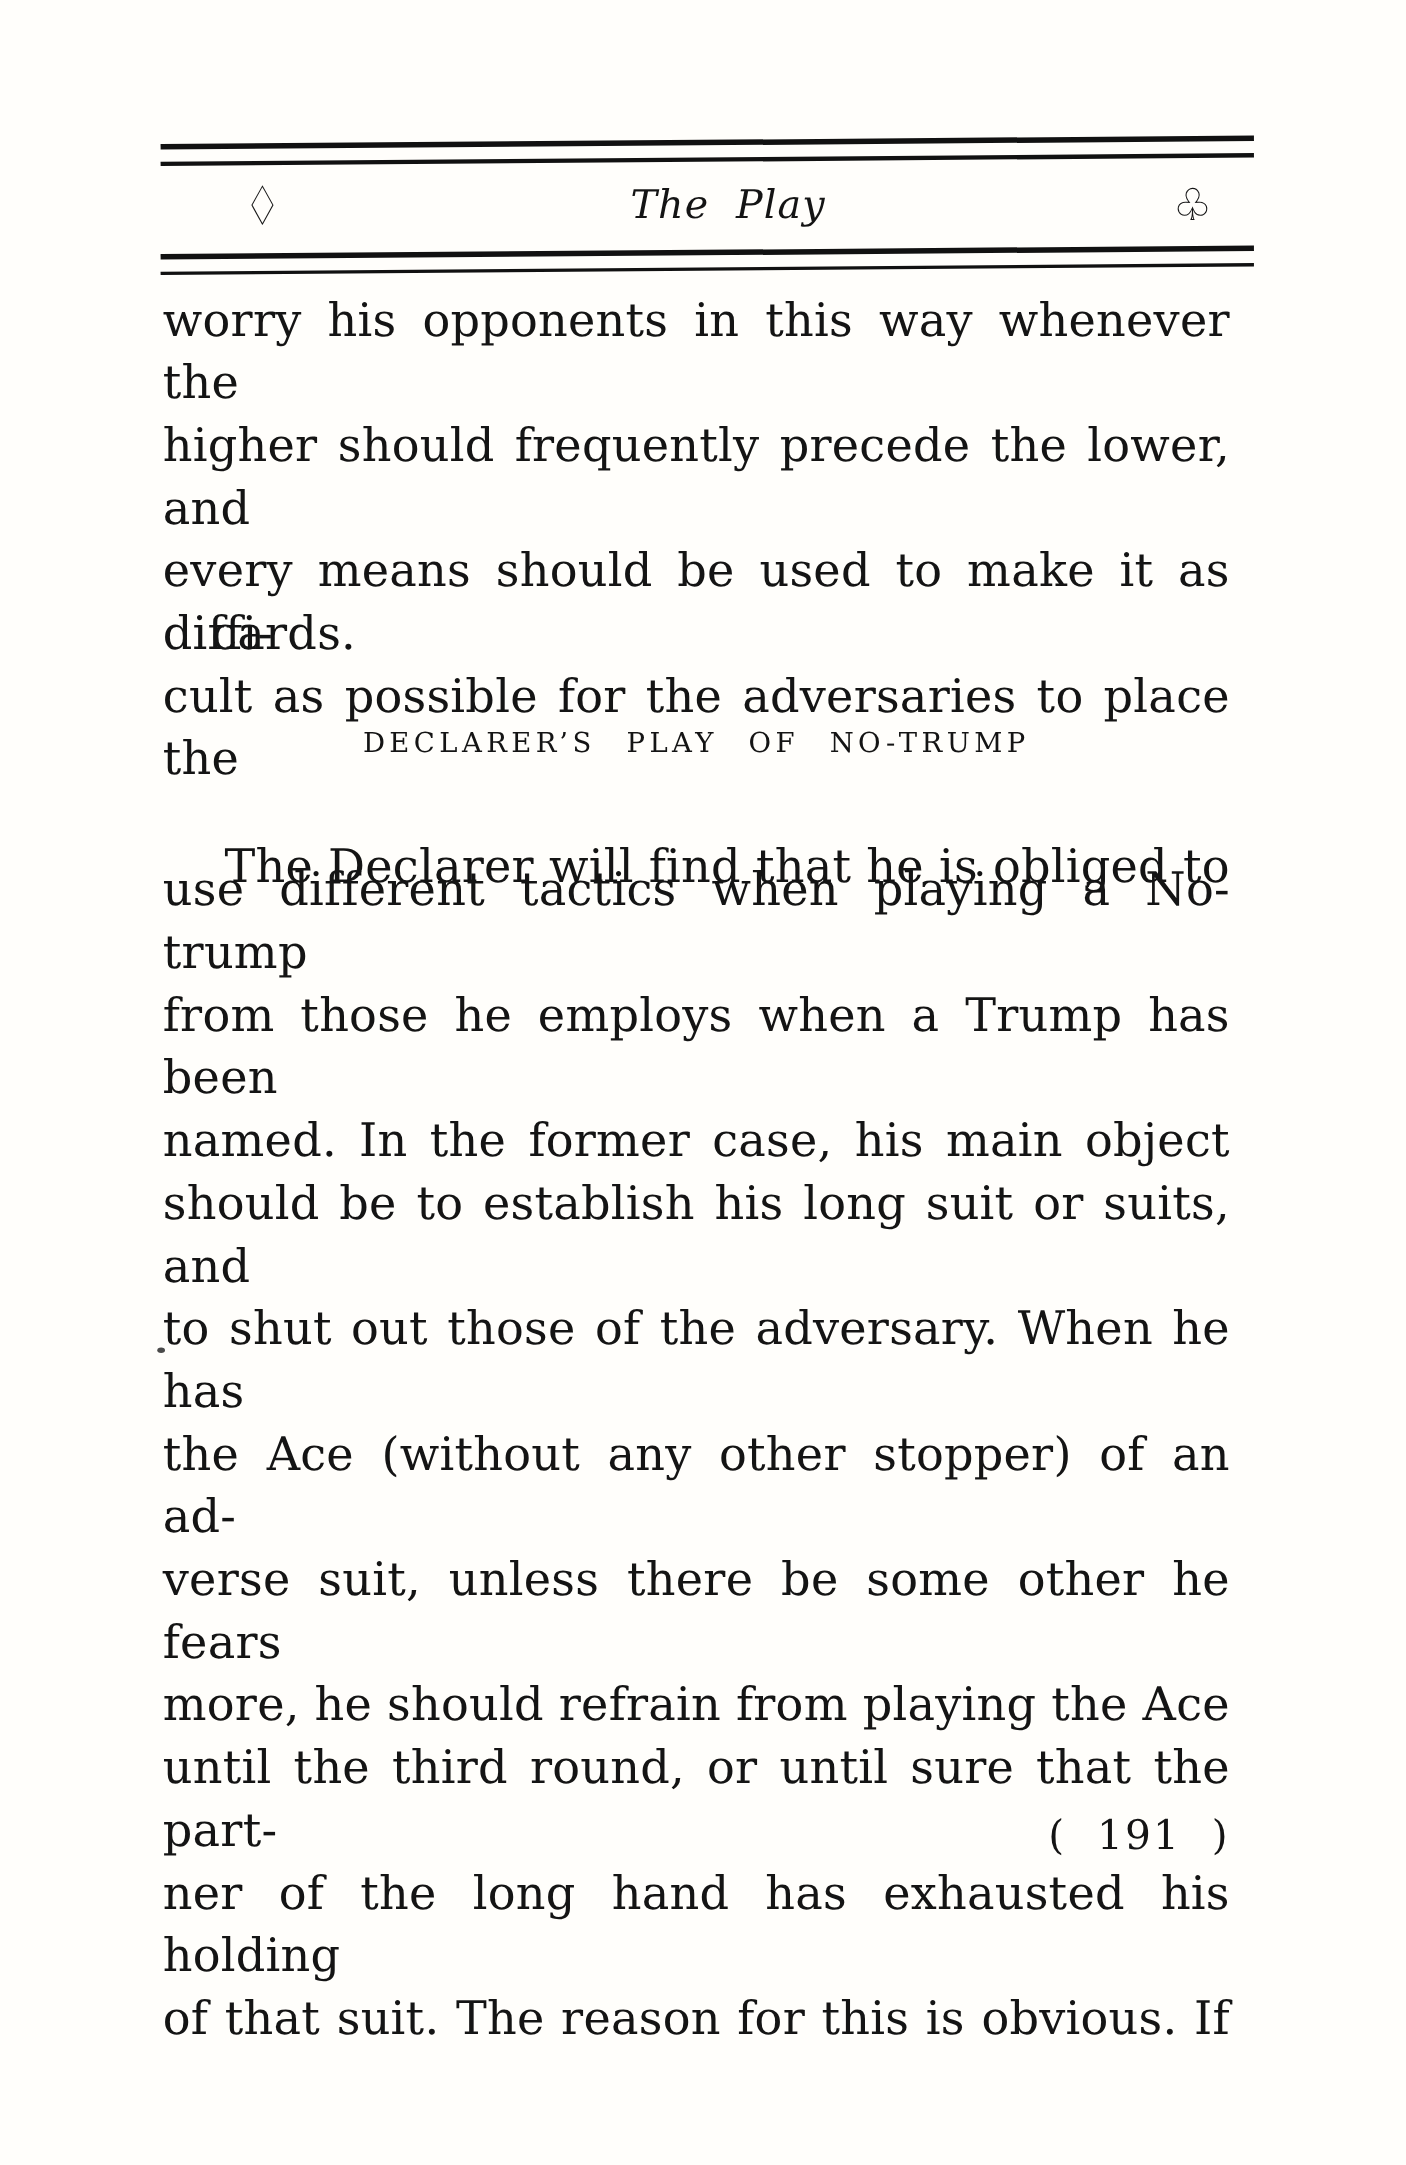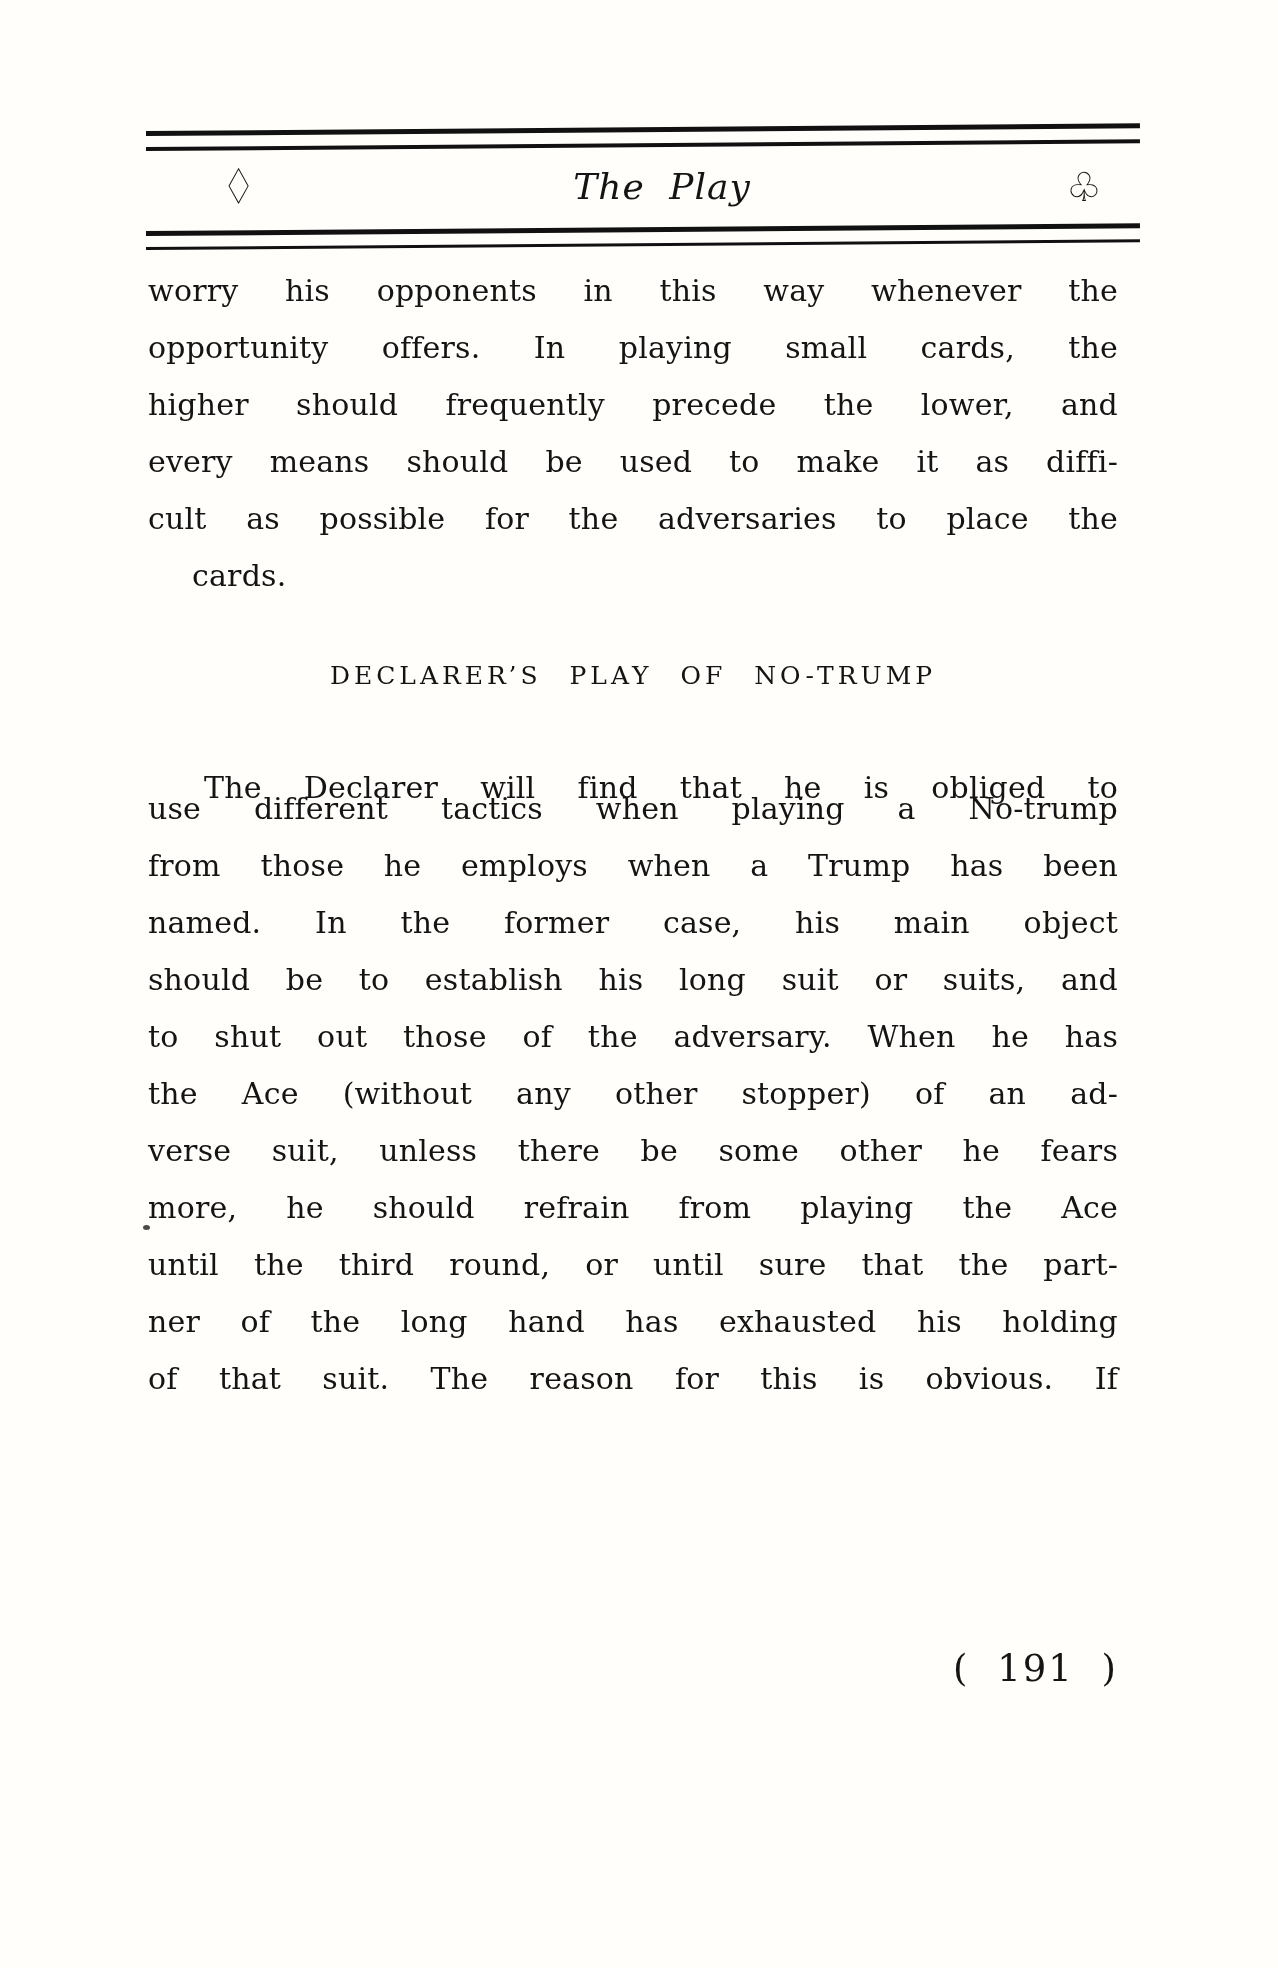--- a/index.html
+++ b/index.html
@@ -53,21 +53,21 @@
     letter-spacing: 1px;
     white-space: nowrap;
   }
 
   
   .textblock {
     position: absolute; left: 148px; top: 0;
     width: 970px;
   }
   .tline {
-    font-size: 30px;
+    font-size: 42px;
     line-height: 57px;
     text-align: justify;
     text-align-last: justify;
     white-space: normal;
     letter-spacing: 0.2px;
   }
   .tline.lastline { text-align-last: left; margin-left: 44px; }
   .tline.indent { padding-left: 56px; margin-top: 36px; }
 
   #para1        { position: absolute; top: 262px;  left: 0; width: 970px; }
@@ -114,21 +114,20 @@
     <span class="suit club">♧</span>
   </div>
 
   <div class="rule r3"></div>
   <div class="rule r4"></div>
 
   <div class="textblock">
 
     <div id="para1">
         <div class="tline">worry his opponents in this way whenever the</div>
-        <div class="tline">opportunity offers. In playing small cards, the</div>
         <div class="tline">higher should frequently precede the lower, and</div>
         <div class="tline">every means should be used to make it as diffi-</div>
         <div class="tline">cult as possible for the adversaries to place the</div>
       </div>
 
     <div id="para1-last" class="tline lastline">cards.</div>
 
     <h2 id="sect-head">DECLARER’S PLAY OF NO-TRUMP</h2>
 
     <div id="para2-first" class="tline indent">The Declarer will find that he is obliged to</div>

